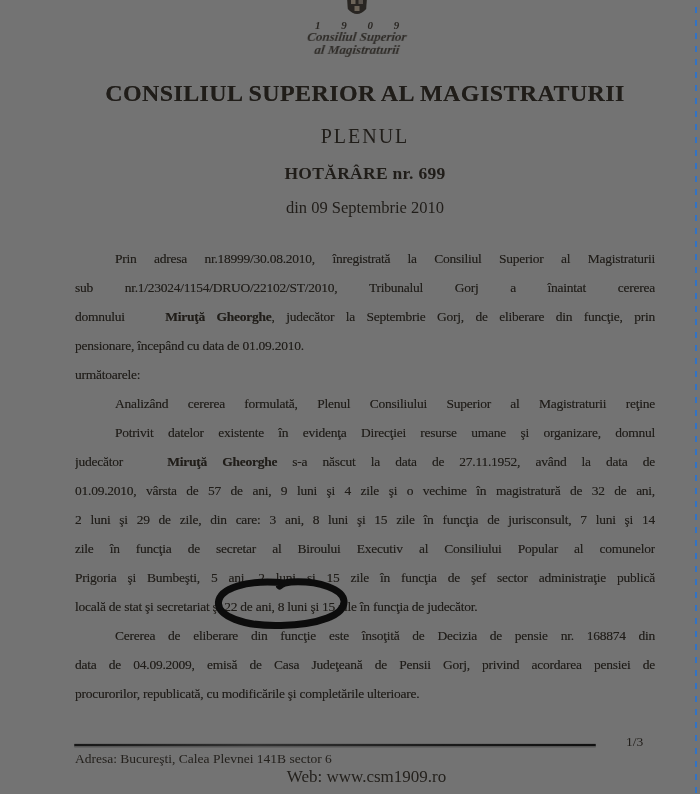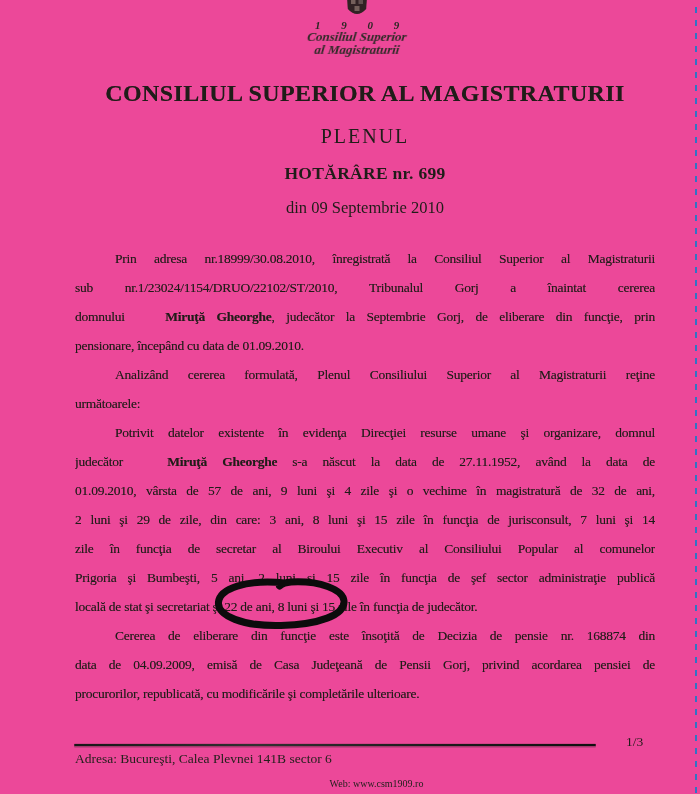--- a/index.html
+++ b/index.html
@@ -1,19 +1,19 @@
 <!DOCTYPE html>
 <html><head>
 <meta charset="utf-8">
 <style>
   html,body{margin:0;padding:0;background:#ffffff;}
   .page{
     position:relative;
     width:700px;height:794px;
-    background:#ec4899;
+    background:#737373;
     font-family:"Liberation Serif", serif;
     color:#201d19;
     overflow:hidden;
   }
   
   .logo-wrap{position:absolute;left:277px;top:0;width:160px;text-align:center;}
   .emblem{display:block;margin:0 auto;filter:blur(.6px);opacity:.93;}
   .logo-year{
     margin-top:1px;font-size:11px;font-style:italic;font-weight:bold;
     letter-spacing:9px;padding-left:9px;color:#2a2723;filter:blur(.3px);
@@ -44,22 +44,22 @@
   
   .footer-rule{
     position:absolute;left:74px;top:744px;width:522px;height:2px;
     background:linear-gradient(to right,#171717,#313131 35%,#1b1b1b 70%,#101010);
     border-radius:1px;
     box-shadow:0 1.5px 0 rgba(30,30,30,.35), 0 -0.5px 0 rgba(30,30,30,.25);
   }
   .page-number{position:absolute;left:626px;top:734px;font-size:13.5px;}
   .footer-address{position:absolute;left:75px;top:751px;width:585px;
     text-align:left;font-size:13.5px;color:#24211d;}
-  .footer-web{position:absolute;left:84px;top:767px;width:585px;
-    text-align:center;font-size:10px;color:#24211d;margin-top:11px;}
+  .footer-web{position:absolute;left:74px;top:767px;width:585px;
+    text-align:center;font-size:17px;color:#24211d;}
   
   .scan-dashes{
     position:absolute;right:3px;top:7px;bottom:0;width:2px;
     background:repeating-linear-gradient(to bottom,
       #3273c5 0px,#3273c5 6px, transparent 6px, transparent 13px);
   }
 </style>
 </head>
 <body>
 
@@ -80,22 +80,22 @@
   <div class="center-col doc-title">CONSILIUL SUPERIOR AL MAGISTRATURII</div>
   <div class="center-col doc-subtitle">PLENUL</div>
   <div class="center-col doc-decision">HOTĂRÂRE nr. 699</div>
   <div class="center-col doc-date">din 09 Septembrie 2010</div>
 
   <div class="doc-body" id="doc-body">
       <div class="line indent"><span>Prin adresa nr.18999/30.08.2010, înregistrată la Consiliul Superior al Magistraturii</span></div>
       <div class="line"><span>sub nr.1/23024/1154/DRUO/22102/ST/2010, Tribunalul Gorj a înaintat cererea</span></div>
       <div class="line"><span>domnului </span><span class="bold">Miruţă Gheorghe</span><span>, judecător la Septembrie Gorj, de eliberare din funcţie, prin</span></div>
       <div class="line pend"><span>pensionare, începând cu data de 01.09.2010.</span></div>
+      <div class="line pend"><span>următoarele:</span></div>
       <div class="line indent"><span>Analizând cererea formulată, Plenul Consiliului Superior al Magistraturii reţine</span></div>
-      <div class="line pend"><span>următoarele:</span></div>
       <div class="line indent"><span>Potrivit datelor existente în evidenţa Direcţiei resurse umane şi organizare, domnul</span></div>
       <div class="line"><span>judecător </span><span class="bold">Miruţă Gheorghe</span><span> s-a născut la data de 27.11.1952, având la data de</span></div>
       <div class="line"><span>01.09.2010, vârsta de 57 de ani, 9 luni şi 4 zile şi o vechime în magistratură de 32 de ani,</span></div>
       <div class="line"><span>2 luni şi 29 de zile, din care: 3 ani, 8 luni şi 15 zile în funcţia de jurisconsult, 7 luni şi 14</span></div>
       <div class="line"><span>zile în funcţia de secretar al Biroului Executiv al Consiliului Popular al comunelor</span></div>
       <div class="line"><span>Prigoria şi Bumbeşti, 5 ani, 2 luni şi 15 zile în funcţia de şef sector administraţie publică</span></div>
       <div class="line pend"><span>locală de stat şi secretariat şi 22 de ani, 8 luni şi 15 zile în funcţia de judecător.</span></div>
       <div class="line indent"><span>Cererea de eliberare din funcţie este însoţită de Decizia de pensie nr. 168874 din</span></div>
       <div class="line"><span>data de 04.09.2009, emisă de Casa Judeţeană de Pensii Gorj, privind acordarea pensiei de</span></div>
       <div class="line pend"><span>procurorilor, republicată, cu modificările şi completările ulterioare.</span></div>

